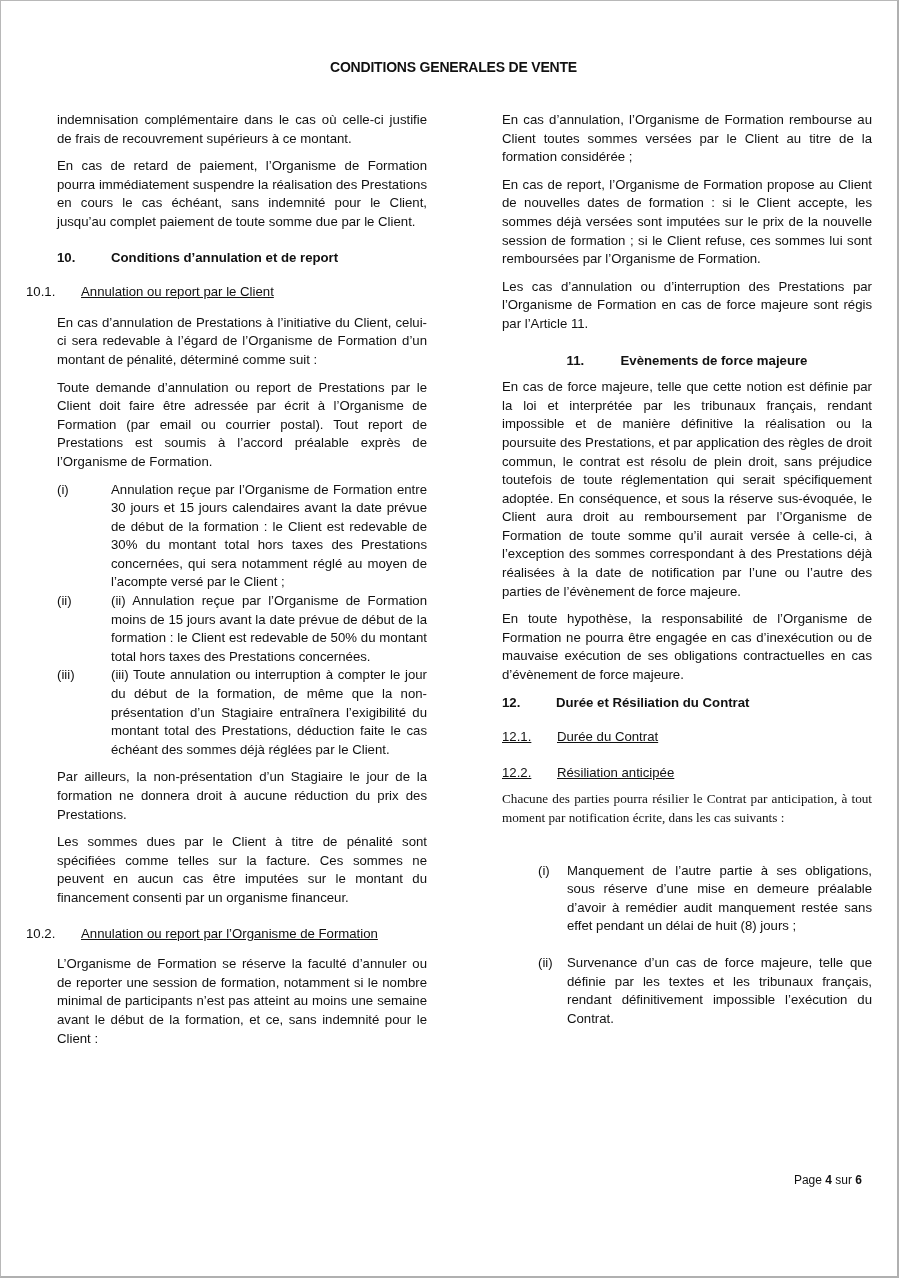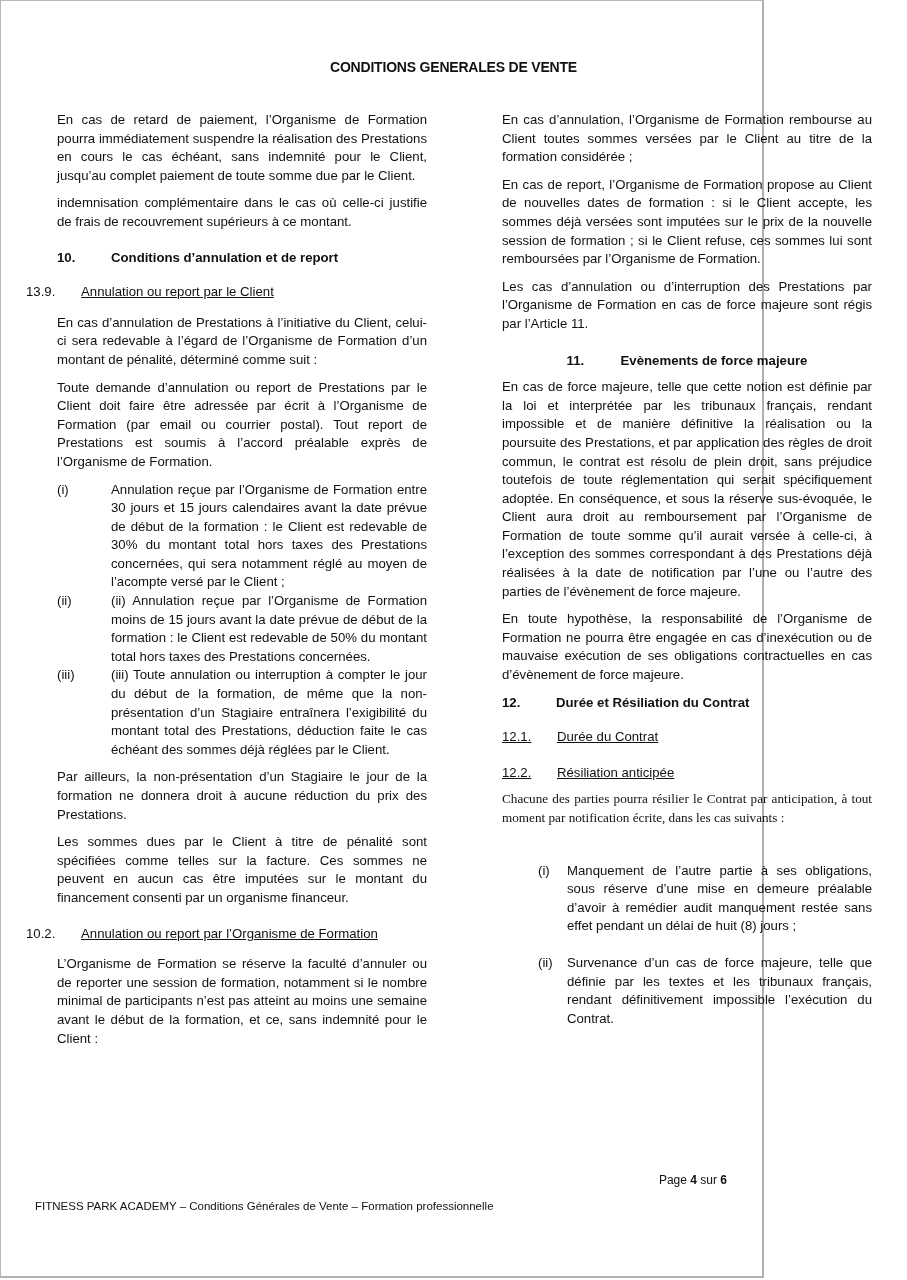--- a/index.html
+++ b/index.html
@@ -1,18 +1,18 @@
 <!DOCTYPE html>
 <html><head>
 <meta charset="utf-8">
 <style>
   html, body { margin: 0; padding: 0; background: #ffffff; }
   body { width: 907px; height: 1280px; position: relative; overflow: hidden; }
   .page {
-    position: absolute; left: 0; top: 0; width: 764px; height: 1278px;
+    position: absolute; left: 0; top: 0; width: 899px; height: 1278px;
     border: 1px solid #b8b8b8; border-right: 2px solid #b0b0b0; border-bottom: 2px solid #b0b0b0;
     box-sizing: border-box; background: #fff;
     font-family: "Liberation Sans", sans-serif; color: #111;
   }
   .title {
     position: absolute; top: 58px; left: 0; width: 905px; text-align: center;
     font-weight: bold; font-size: 14px; letter-spacing: -0.2px;
   }
   .col { position: absolute; top: 110px; font-size: 13.2px; line-height: 18.6px; }
   .col-left { left: 56px; width: 370px; }
@@ -36,30 +36,30 @@
   .footer-text { position: absolute; top: 1199px; left: 34px; font-size: 11.5px; }
   b { font-weight: bold; }
 </style>
 </head>
 <body>
 
 <div class="page">
   <div class="title">CONDITIONS GENERALES DE VENTE</div>
 
   <div class="col col-left">
+    <p>indemnisation complémentaire dans le cas où celle-ci justifie de frais de recouvrement supérieurs à ce montant.</p>
     <p>En cas de retard de paiement, l’Organisme de Formation pourra immédiatement suspendre la réalisation des Prestations en cours le cas échéant, sans indemnité pour le Client, jusqu’au complet paiement de toute somme due par le Client.</p>
-    <p>indemnisation complémentaire dans le cas où celle-ci justifie de frais de recouvrement supérieurs à ce montant.</p>
 
     <div class="h1">
       <span class="num">10.</span>
       <span>Conditions d’annulation et de report</span>
     </div>
 
     <div class="h2 outdent">
-      <span class="num">13.9.</span>
+      <span class="num">10.1.</span>
       <span class="lbl">Annulation ou report par le Client</span>
     </div>
 
     <p>En cas d’annulation de Prestations à l’initiative du Client, celui-ci sera redevable à l’égard de l’Organisme de Formation d’un montant de pénalité, déterminé comme suit :</p>
     <p>Toute demande d’annulation ou report de Prestations par le Client doit faire être adressée par écrit à l’Organisme de Formation (par email ou courrier postal). Tout report de Prestations est soumis à l’accord préalable exprès de l’Organisme de Formation.</p>
 
     <div style="margin-bottom:9px;">
       <div class="li">
         <span class="mk">(i)</span>
         <span class="tx">Annulation reçue par l’Organisme de Formation entre 30 jours et 15 jours calendaires avant la date prévue de début de la formation : le Client est redevable de 30% du montant total hors taxes des Prestations concernées, qui sera notamment réglé au moyen de l’acompte versé par le Client ;</span>
@@ -128,14 +128,13 @@
     </div>
   </div>
 
   <div class="footer-page">
     <span>Page</span>
     <b>4</b>
     <span>sur</span>
     <b>6</b>
   </div>
 
-  <div class="footer-text">FITNESS PARK ACADEMY – Conditions Générales de Vente – Formation professionnelle</div>
 </div>
 
 </body></html>

